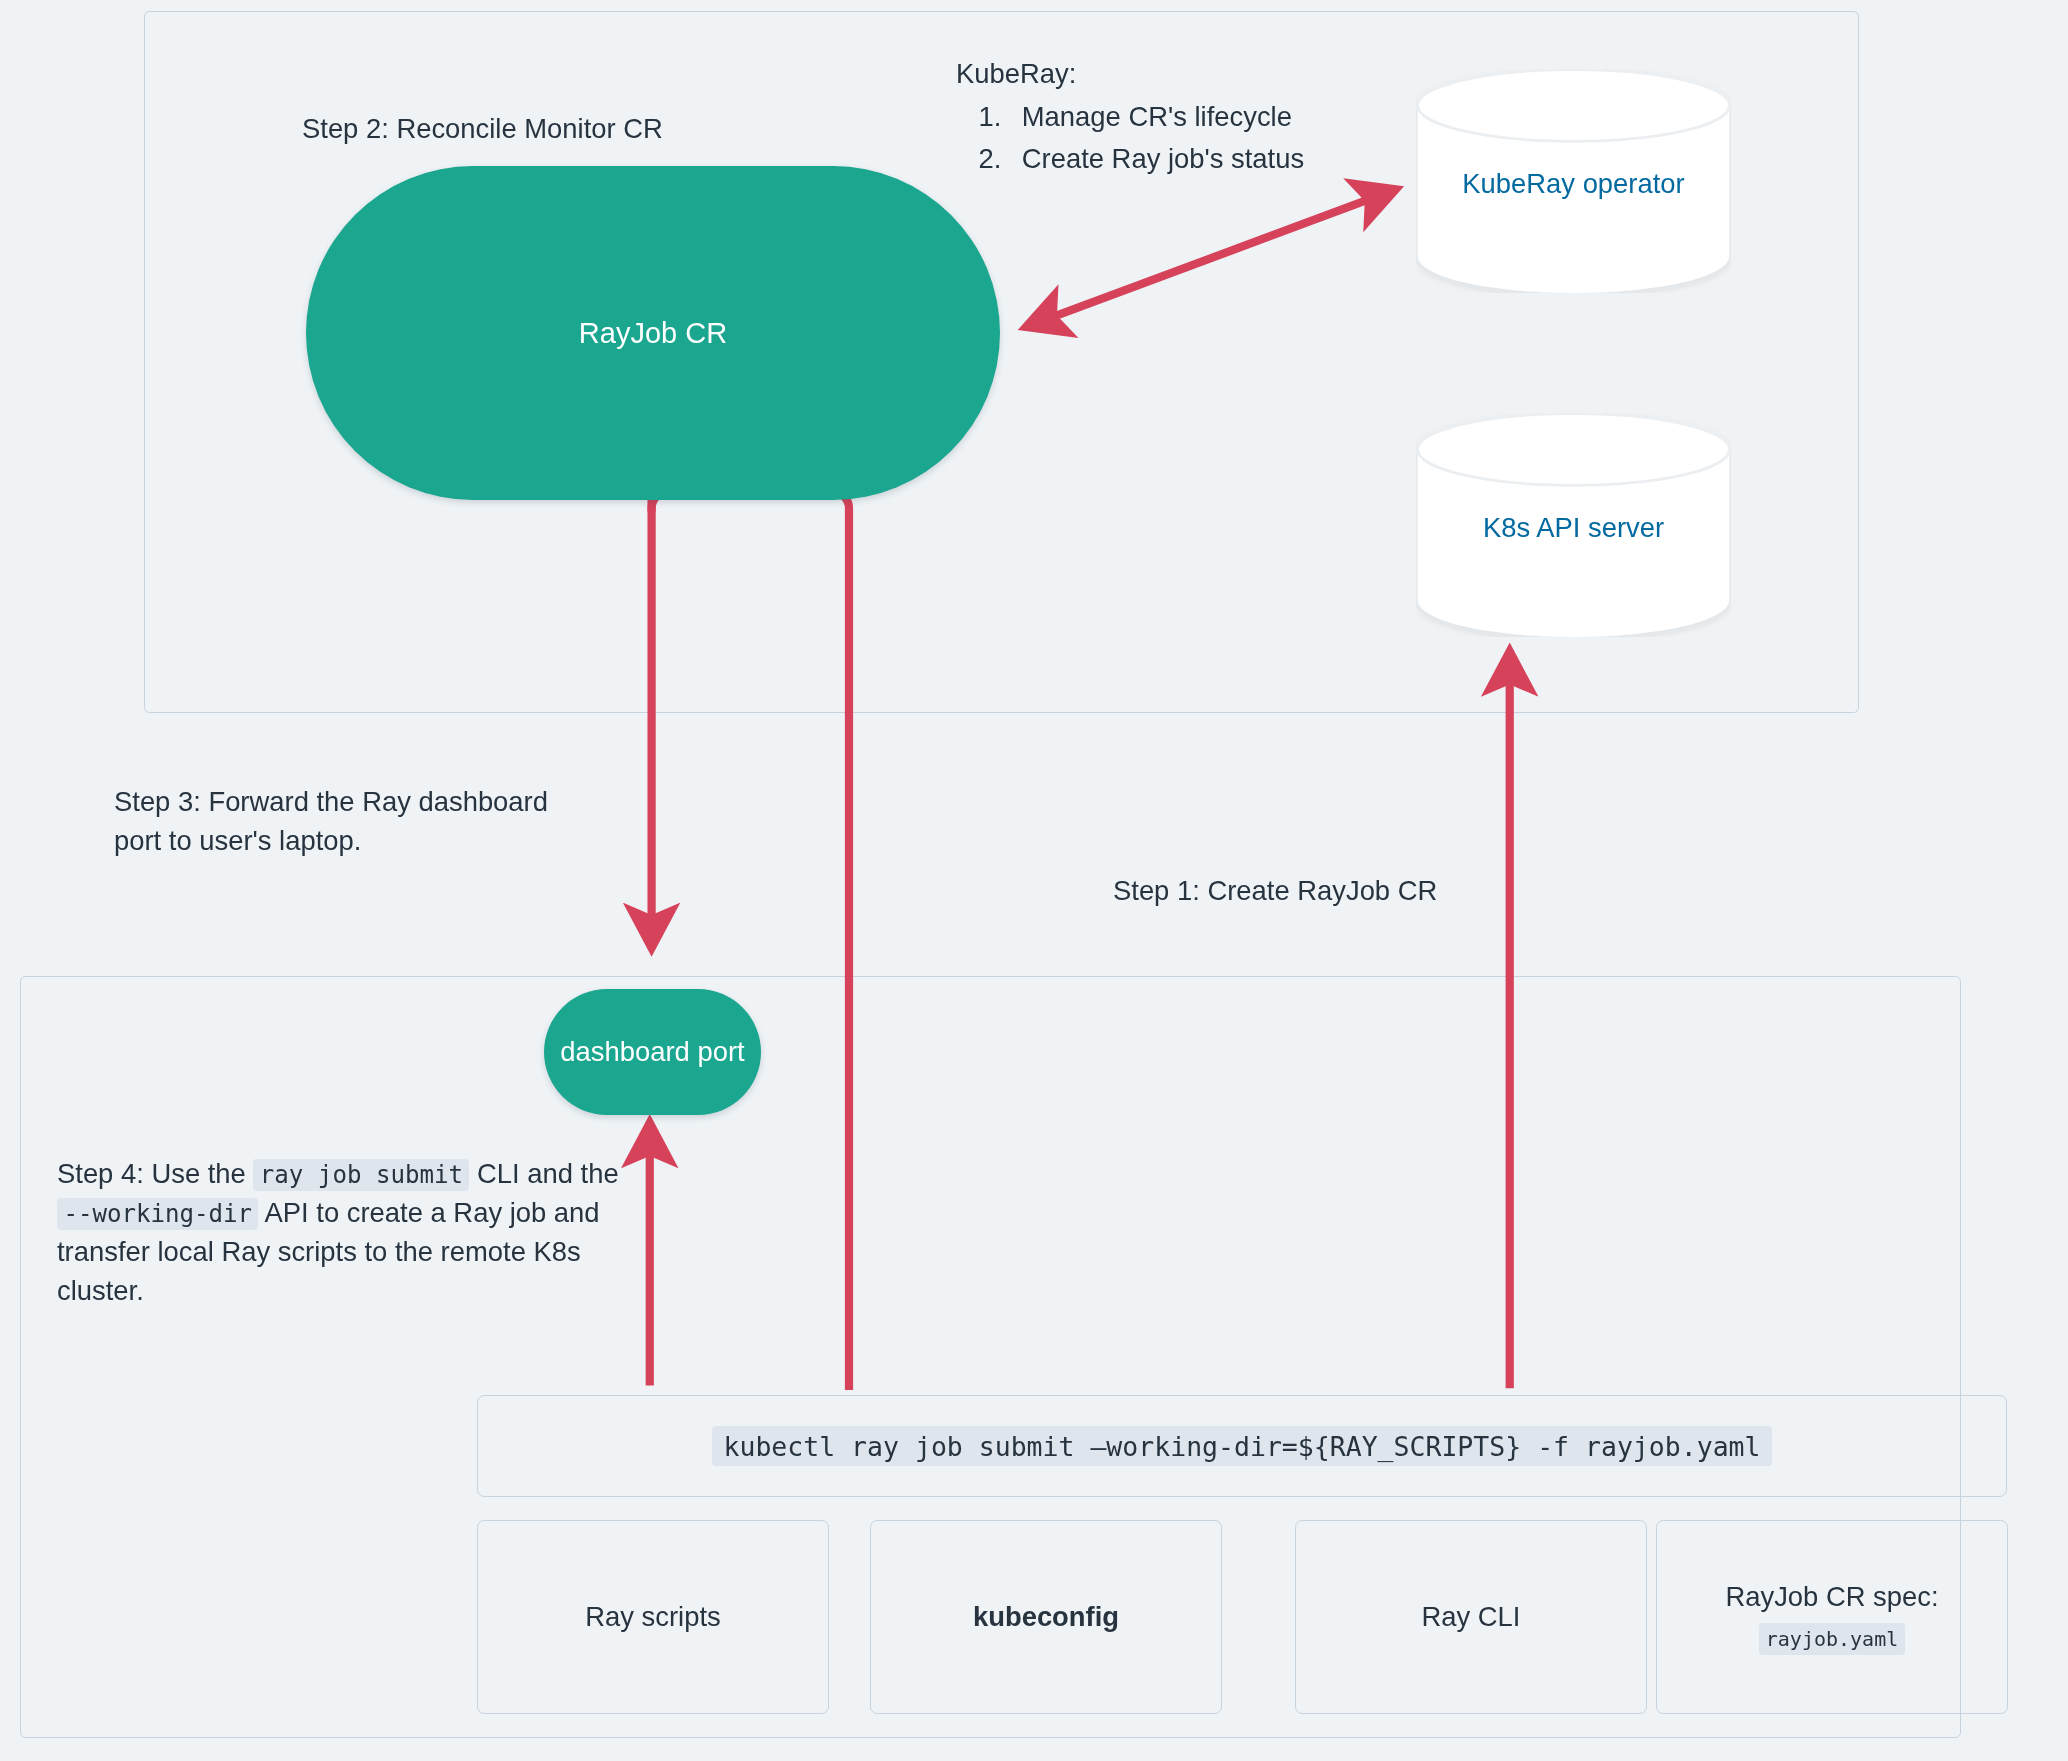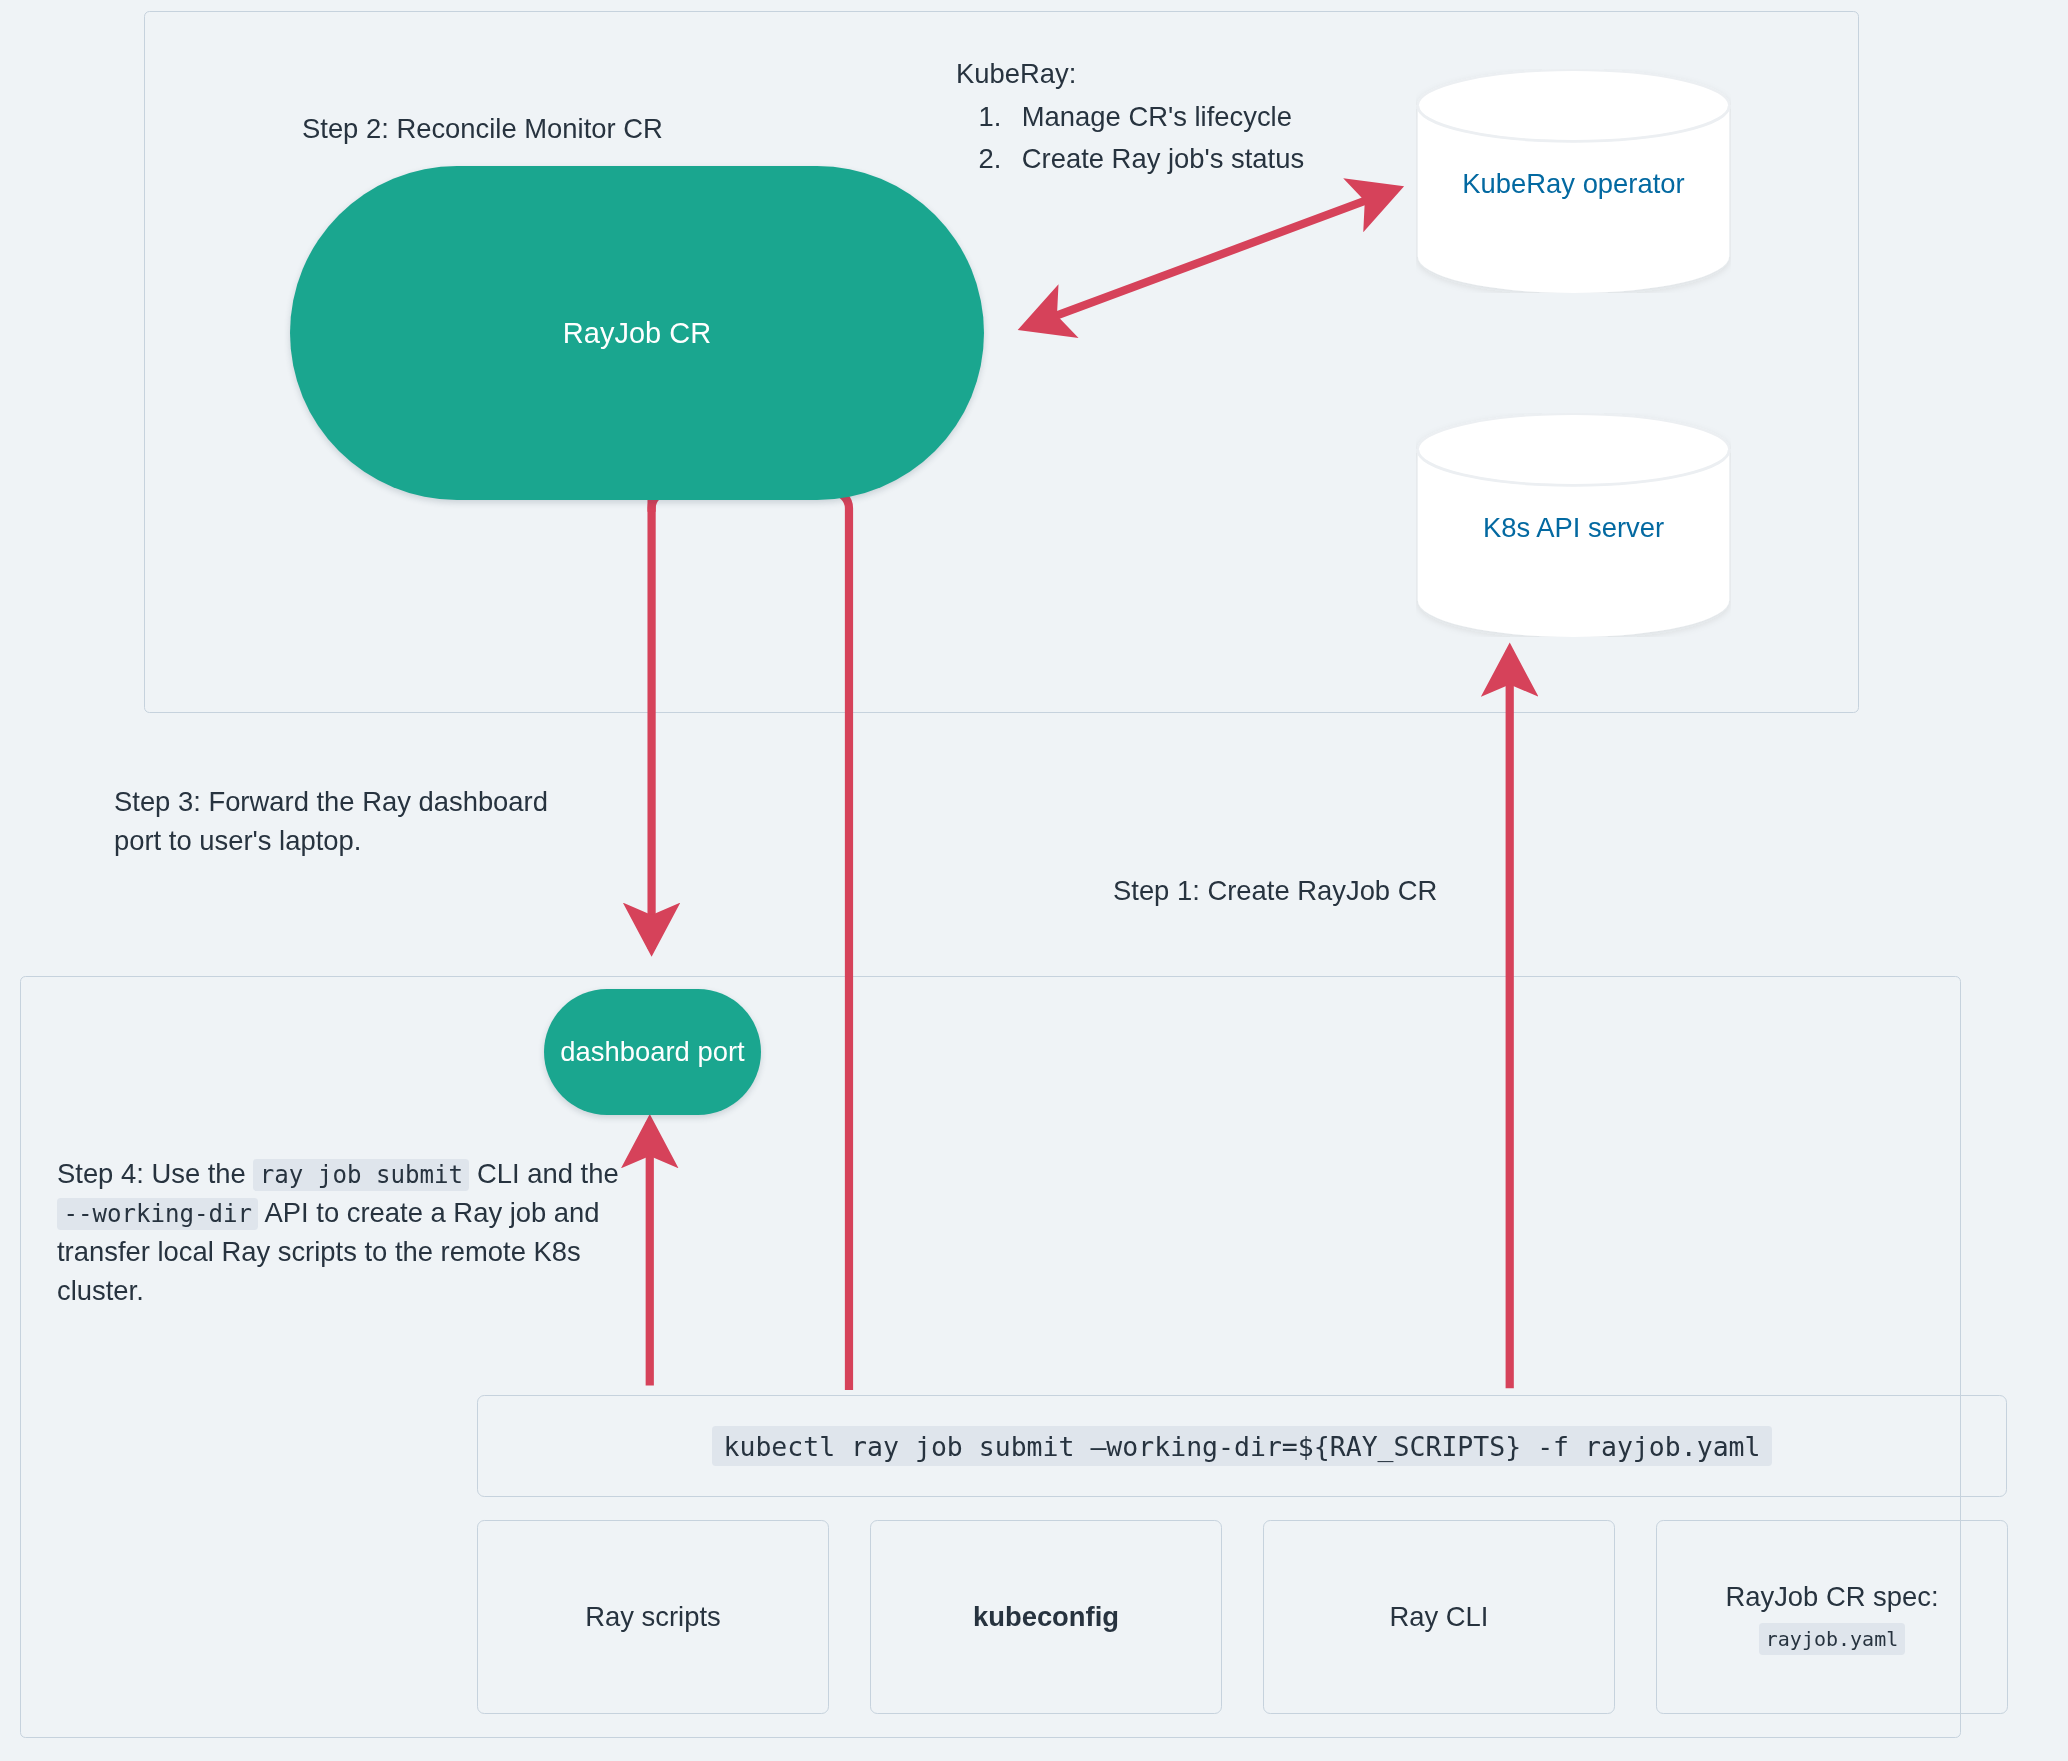--- a/index.html
+++ b/index.html
@@ -75,21 +75,21 @@
     border-radius: 913px;
     color: #ffffff;
     display: flex;
     align-items: center;
     justify-content: center;
     text-align: center;
     box-shadow: 0 2.7px 6.4px rgba(40,60,80,0.18);
     box-sizing: border-box;
   }
   #rayjob-cr {
-    left: 290px;
+    left: 306px;
     top: 166px;
     width: 694px;
     height: 334px;
     font-size: 29px;
   }
   #dashboard-port {
     left: 544px;
     top: 989px;
     width: 217px;
     height: 126px;
@@ -131,21 +131,21 @@
     justify-content: center;
     text-align: center;
     font-size: 27.4px;
     line-height: 1.4;
     top: 1520px;
     width: 352px;
     height: 194px;
   }
   #box-ray-scripts  { left: 477px; }
   #box-kubeconfig   { left: 870px; font-weight: bold; }
-  #box-ray-cli      { left: 1263px; align-items: center; }
+  #box-ray-cli      { left: 1295px; align-items: center; }
   #box-rayjob-spec  { left: 1656px; }
 
   #command-box {
     position: absolute;
     left: 477px;
     top: 1395px;
     width: 1530px;
     height: 102px;
     border: 1.8px solid #c6d2dd;
     border-radius: 7.3px;

